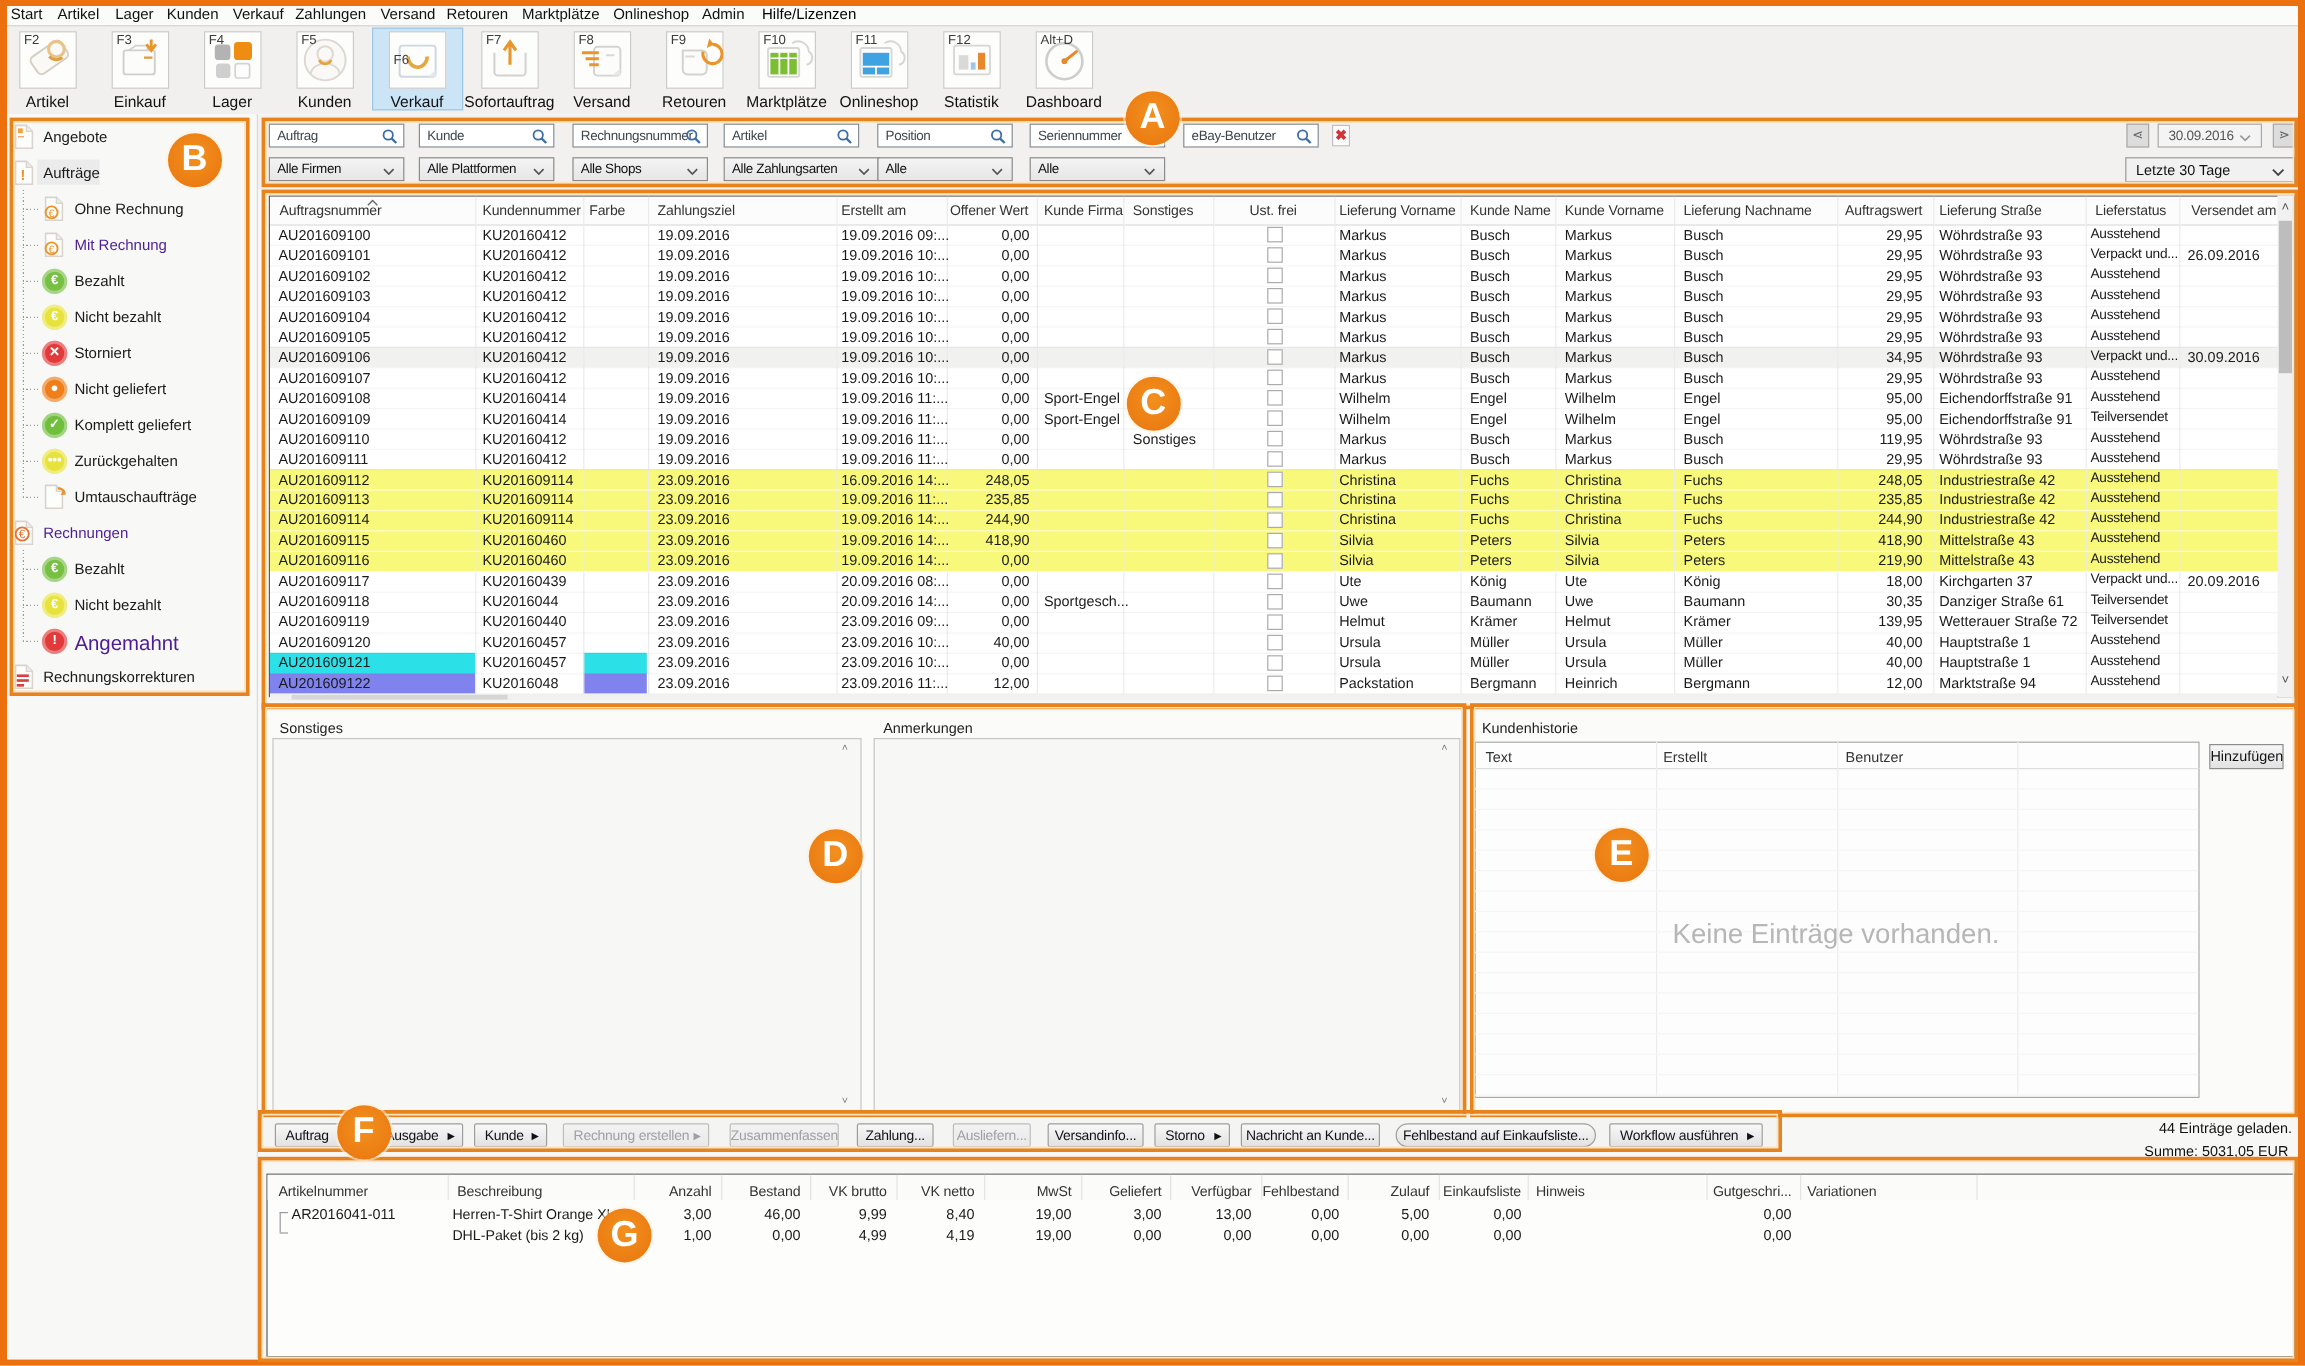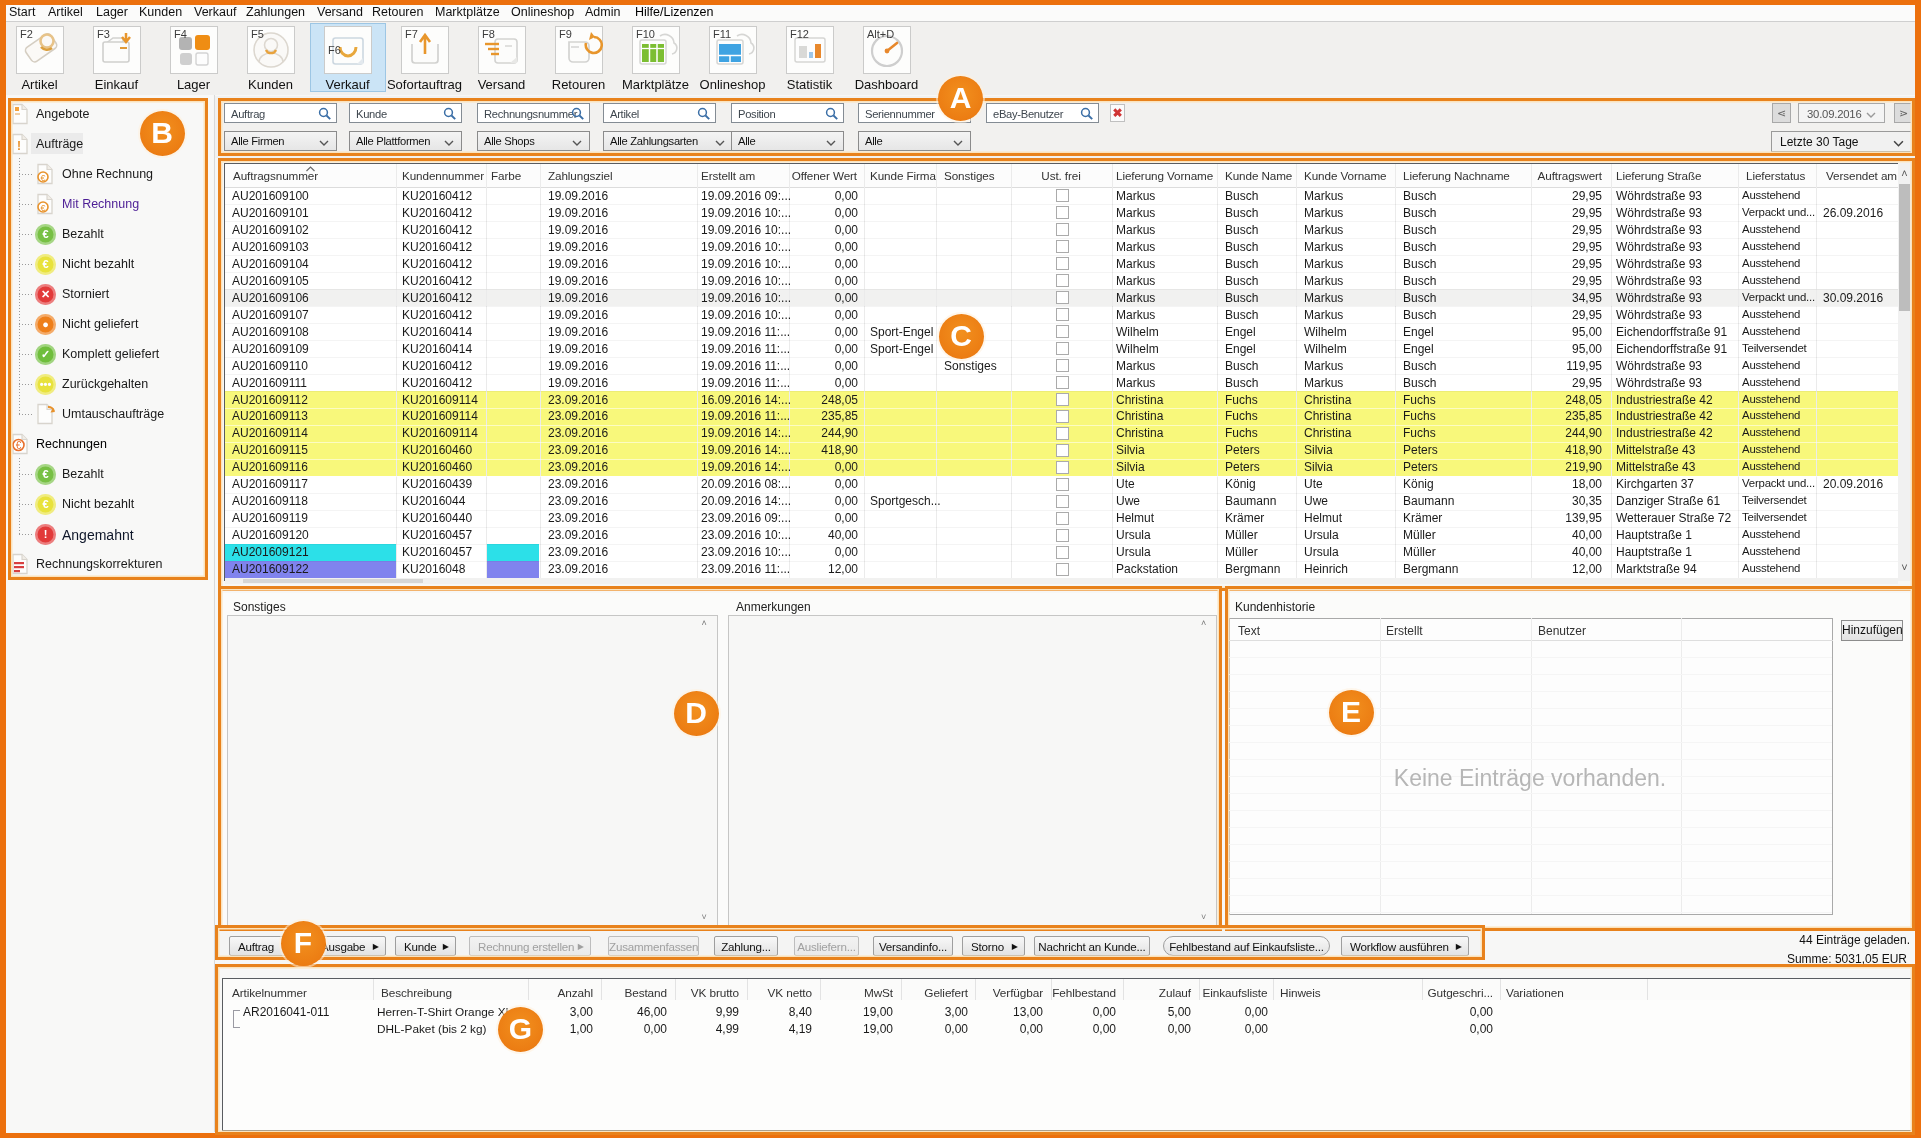--- a/index.html
+++ b/index.html
@@ -193,27 +193,27 @@
     <path d="M12 4 a 6 6 0 0 1 6 4" fill="none" stroke="#e8922c" stroke-width="1.8"></path>
     <path d="M17 5 l2 4 l-4.5 0.5 Z" fill="#e8922c"></path>
   </svg>
 <div style="position:absolute;left:62px;top:406.5px;font-size:12.5px;color:#1a1a1a;font-weight:normal;white-space:nowrap;z-index:8;">Umtauschaufträge</div>
 <svg style="position:absolute;left:11px;top:433px;z-index:8;" width="20" height="22" viewBox="0 0 20 22">
     <path d="M2 1.5 h9 l5 5 v14 h-14 Z" fill="#fdfdfc" stroke="#d8d4cd" stroke-width="1.3"></path>
     <path d="M11 1.5 v5 h5" fill="#f1ede6" stroke="#d8d4cd" stroke-width="1.1"></path>
     <circle cx="7.5" cy="12" r="5.5" fill="#fff" stroke="#e8702c" stroke-width="1.6"></circle>
     <text x="7.5" y="15.5" font-size="10" fill="#e8702c" text-anchor="middle" font-family="Liberation Sans">€</text>
   </svg>
-<div style="position:absolute;left:36px;top:436.5px;font-size:12.5px;color:#000000;font-weight:normal;white-space:nowrap;z-index:8;">Rechnungen</div>
+<div style="position:absolute;left:36px;top:436.5px;font-size:12.5px;color:#4c1d95;font-weight:normal;white-space:nowrap;z-index:8;">Rechnungen</div>
 <div style="position:absolute;left:35.0px;top:463.5px;width:21px;height:21px;border-radius:50%;background:#77c044;box-shadow:inset 0 0 0 2.5px rgba(255,255,255,.35);color:#fff;font-weight:bold;font-size:11px;text-align:center;line-height:21px;z-index:8;">€</div>
 <div style="position:absolute;left:62px;top:466.5px;font-size:12.5px;color:#1a1a1a;font-weight:normal;white-space:nowrap;z-index:8;">Bezahlt</div>
 <div style="position:absolute;left:35.0px;top:493.5px;width:21px;height:21px;border-radius:50%;background:#e8e23c;box-shadow:inset 0 0 0 2.5px rgba(255,255,255,.35);color:#fff;font-weight:bold;font-size:11px;text-align:center;line-height:21px;z-index:8;">€</div>
 <div style="position:absolute;left:62px;top:496.5px;font-size:12.5px;color:#1a1a1a;font-weight:normal;white-space:nowrap;z-index:8;">Nicht bezahlt</div>
 <div style="position:absolute;left:35.0px;top:523.5px;width:21px;height:21px;border-radius:50%;background:#e23a3a;box-shadow:inset 0 0 0 2.5px rgba(255,255,255,.35);color:#fff;font-weight:bold;font-size:11px;text-align:center;line-height:21px;z-index:8;">!</div>
-<div style="position:absolute;left:62px;top:526.5px;font-size:14px;color:#0f172a;font-weight:normal;white-space:nowrap;z-index:8;">Angemahnt</div>
+<div style="position:absolute;left:62px;top:526.5px;font-size:17px;color:#4c1d95;font-weight:normal;white-space:nowrap;z-index:8;">Angemahnt</div>
 <svg style="position:absolute;left:11px;top:553px;z-index:8;" width="20" height="22" viewBox="0 0 20 22">
     <path d="M2 1.5 h9 l5 5 v14 h-14 Z" fill="#fdfdfc" stroke="#d8d4cd" stroke-width="1.3"></path>
     <path d="M11 1.5 v5 h5" fill="#f1ede6" stroke="#d8d4cd" stroke-width="1.1"></path>
     <rect x="3" y="9" width="10" height="2.2" fill="#d84040"></rect>
     <rect x="3" y="13" width="10" height="2.2" fill="#d84040"></rect>
     <rect x="3" y="17" width="6" height="2.2" fill="#d84040"></rect>
   </svg>
 <div style="position:absolute;left:36px;top:556.5px;font-size:12.5px;color:#1a1a1a;font-weight:normal;white-space:nowrap;z-index:8;">Rechnungskorrekturen</div>
 <div style="position:absolute;left:214.5px;top:95.5px;right:6.5px;height:62px;background:#f2f1ef;z-index:3;"></div>
 <div style="position:absolute;left:224px;top:103px;width:113px;height:20px;background:#fff;border:1px solid #848c94;z-index:8;">

